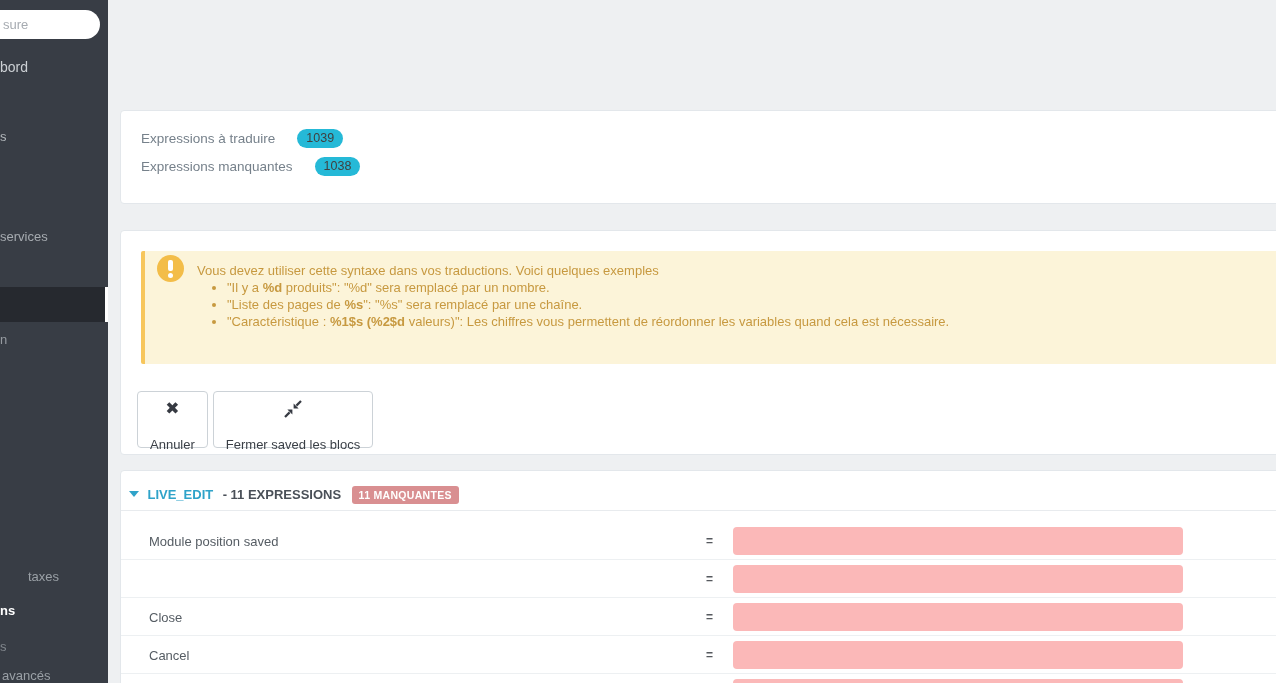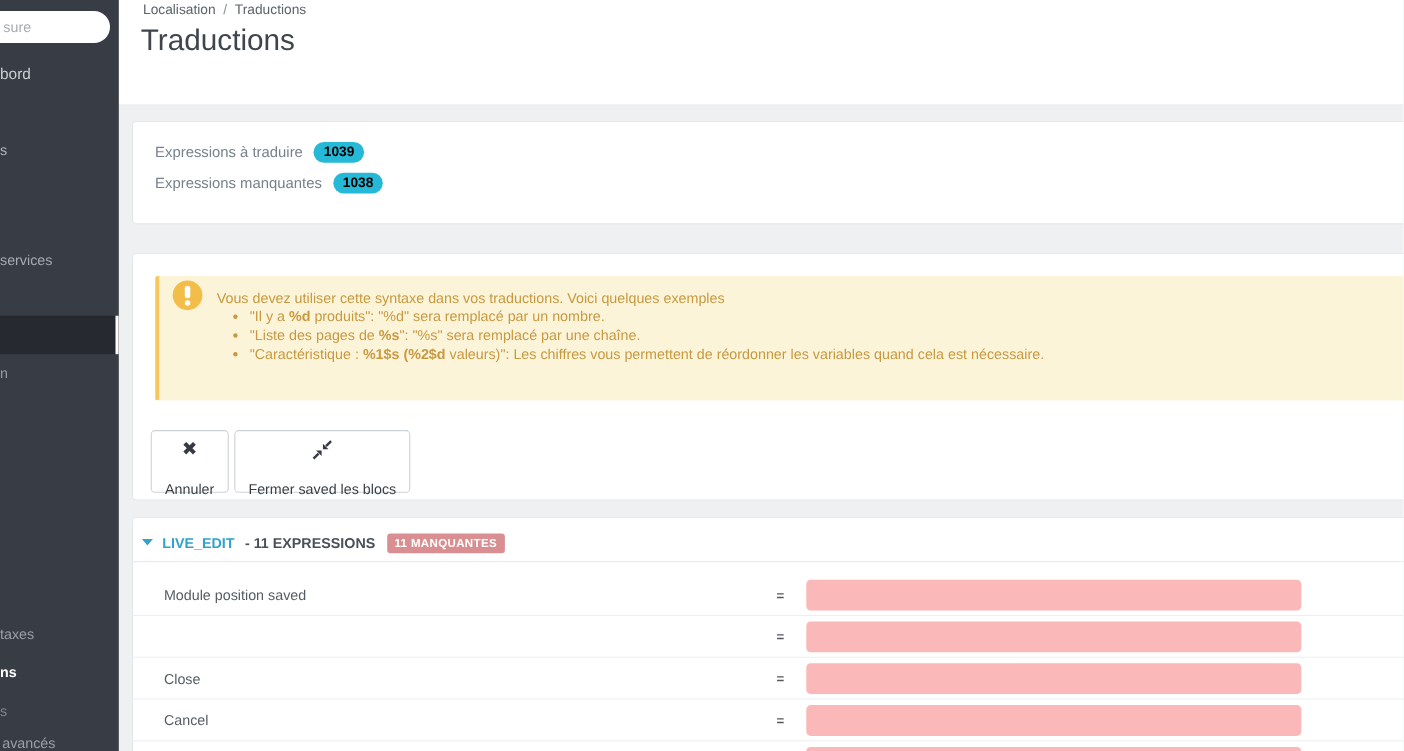--- a/index.html
+++ b/index.html
@@ -9,21 +9,21 @@
 
   
   .sidebar { position:absolute; left:0; top:0; width:108px; height:683px; background:#383d45; overflow:hidden; z-index:5; }
   .search-pill { position:absolute; top:10px; left:-80px; width:180px; height:29px; background:#fff; border-radius:15px; }
   .search-text { position:absolute; left:83px; top:0; line-height:29px; font-size:13px; color:#a6abb1; }
   .sfrag { position:absolute; left:0; font-size:13px; color:#9aa0a6; white-space:nowrap; cursor:pointer; }
   .f0 { top:59px; font-size:14px; color:#ccd0d4; }
   .f1 { top:129px; color:#b2b7bb; }
   .f2 { top:229px; color:#a6abb0; }
   .f3 { top:332px; color:#969ba1; }
-  .f4 { top:569px; }
+  .f4 { top:569px;margin-left:28px; }
   .f5 { top:603px; color:#ffffff; font-weight:bold; }
   .f6 { top:639px; color:#81878d; }
   .f7 { top:668px; left:2px; }
   .active-item { position:absolute; left:0; top:287px; width:108px; height:35px; background:#26292f; cursor:pointer; }
   .active-item::after { content:""; position:absolute; right:0; top:0; width:3px; height:35px; background:#fff; }
 
   
   .main { position:absolute; left:108px; top:0; width:1168px; height:683px; background:#eef0f2; }
   .page-header { position:absolute; left:0; top:0; width:100%; height:96px; background:#fff; border-bottom:1px solid #e4e8ec; }
   .breadcrumb { position:absolute; left:22px; top:2px; font-size:12.5px; color:#5c636b; }
@@ -32,21 +32,21 @@
   .page-title { position:absolute; left:20px; top:21px; font-size:27px; font-weight:300; color:#3f444d; }
 
   .panel { position:absolute; left:12px; right:-12px; background:#fff; border:1px solid #e3e7eb; border-radius:4px; }
   .panel1 { top:110px; height:94px; padding:17px 0 0 20px; }
   .panel2 { top:230px; height:225px; }
   .panel3 { top:470px; height:240px; }
 
   
   .stat-line { height:20px; margin-bottom:8px; display:flex; align-items:center; }
   .stat-label { font-size:13.5px; color:#76818b; }
-  .stat-badge { margin-left:10px; background:#25b9d7; color:#000000; font-size:12.5px; font-weight:bold; line-height:19px; padding:0 9px; border-radius:10px; }
+  .stat-badge { margin-left:22px; background:#25b9d7; color:#404040; font-size:12.5px; font-weight:normal; line-height:19px; padding:0 9px; border-radius:10px; }
 
   
   .alert-warning { position:absolute; left:20px; right:0; top:20px; height:113px; background:#fcf4d9; border-left:4px solid #f7c65c; border-radius:2px; }
   .warn-icon { position:absolute; left:12px; top:4px; width:27px; height:27px; border-radius:50%; background:#f3bd49; }
   .warn-icon::before { content:""; position:absolute; left:11px; top:5px; width:5px; height:11px; border-radius:2px; background:#fff; }
   .warn-icon::after { content:""; position:absolute; left:11px; top:18px; width:5px; height:5px; border-radius:50%; background:#fff; }
   .warn-body { padding:11px 15px 0 52px; font-size:13px; line-height:17px; color:#c79940; }
   .warn-body b { font-weight:bold; }
   .warn-body ul { margin-left:30px; list-style:disc; }
 
@@ -85,26 +85,20 @@
     <div class="active-item"></div>
     <span class="sfrag f3">n</span>
     <span class="sfrag f4">taxes</span>
     <span class="sfrag f5">ns</span>
     <span class="sfrag f6">s</span>
     <span class="sfrag f7">avancés</span>
   </div>
 
   <div class="main">
 
-    <div class="page-header">
-      <div class="breadcrumb">
-        <span class="bc-link">Localisation</span><span class="sep">/</span><span>Traductions</span>
-      </div>
-      <h1 class="page-title">Traductions</h1>
-    </div>
 
     <div class="panel panel1">
       <div class="stat-line">
         <span class="stat-label">Expressions à traduire</span>
         <span class="stat-badge">1039</span>
       </div>
       <div class="stat-line">
         <span class="stat-label">Expressions manquantes</span>
         <span class="stat-badge">1038</span>
       </div>

